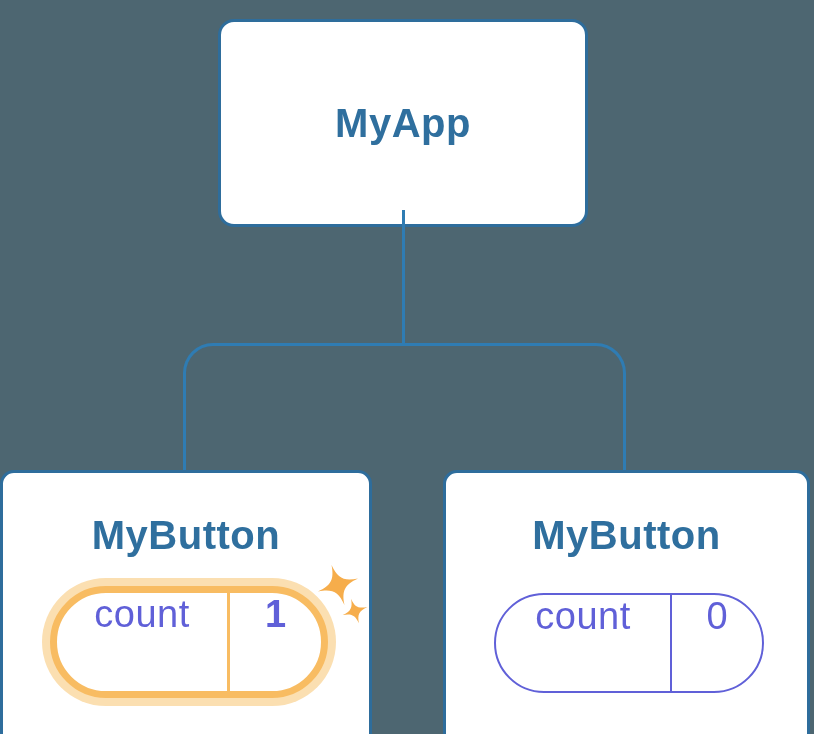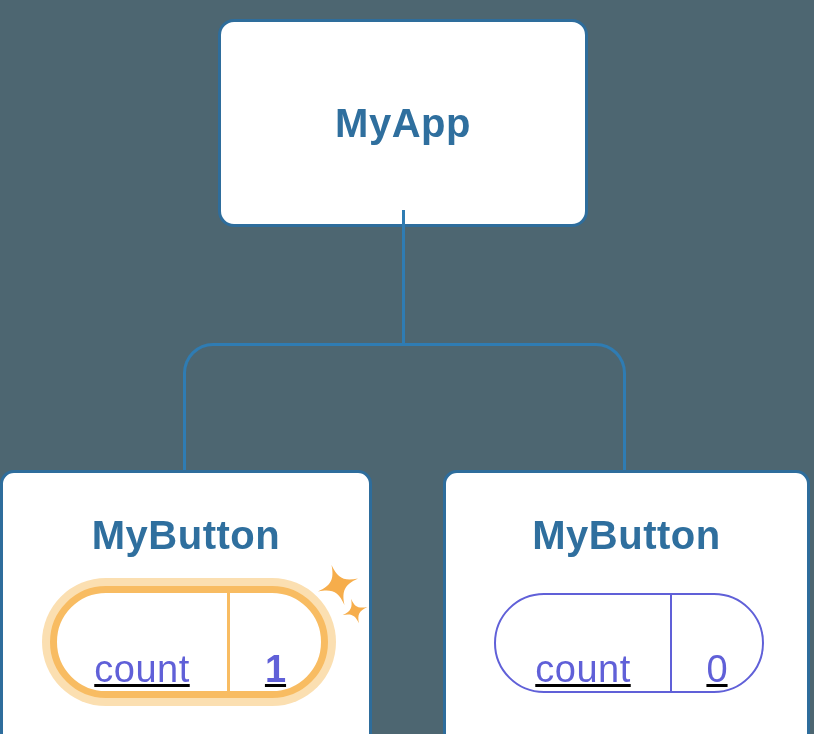--- a/index.html
+++ b/index.html
@@ -49,21 +49,21 @@
   .bracket{
     position:absolute;left:183px;top:343px;width:443px;height:128px;
     box-sizing:border-box;
     border-top:3px solid var(--connector);
     border-left:3px solid var(--connector);
     border-right:3px solid var(--connector);
     border-radius:30px 30px 0 0;
   }
   .pill{
     position:absolute;box-sizing:border-box;background:var(--card-bg);
-    border-radius:999px;display:flex;align-items:flex-end;overflow:hidden;text-decoration:underline;
+    border-radius:999px;display:flex;align-items:flex-start;overflow:hidden;
   }
   .pill.highlighted{
     left:47px;top:113px;width:278px;height:112px;
     border:7px solid var(--highlight);
     box-shadow:0 0 0 8px var(--highlight-glow);
   }
   .pill.normal{
     left:48px;top:120px;width:270px;height:100px;
     border:2px solid var(--state-text);
   }

